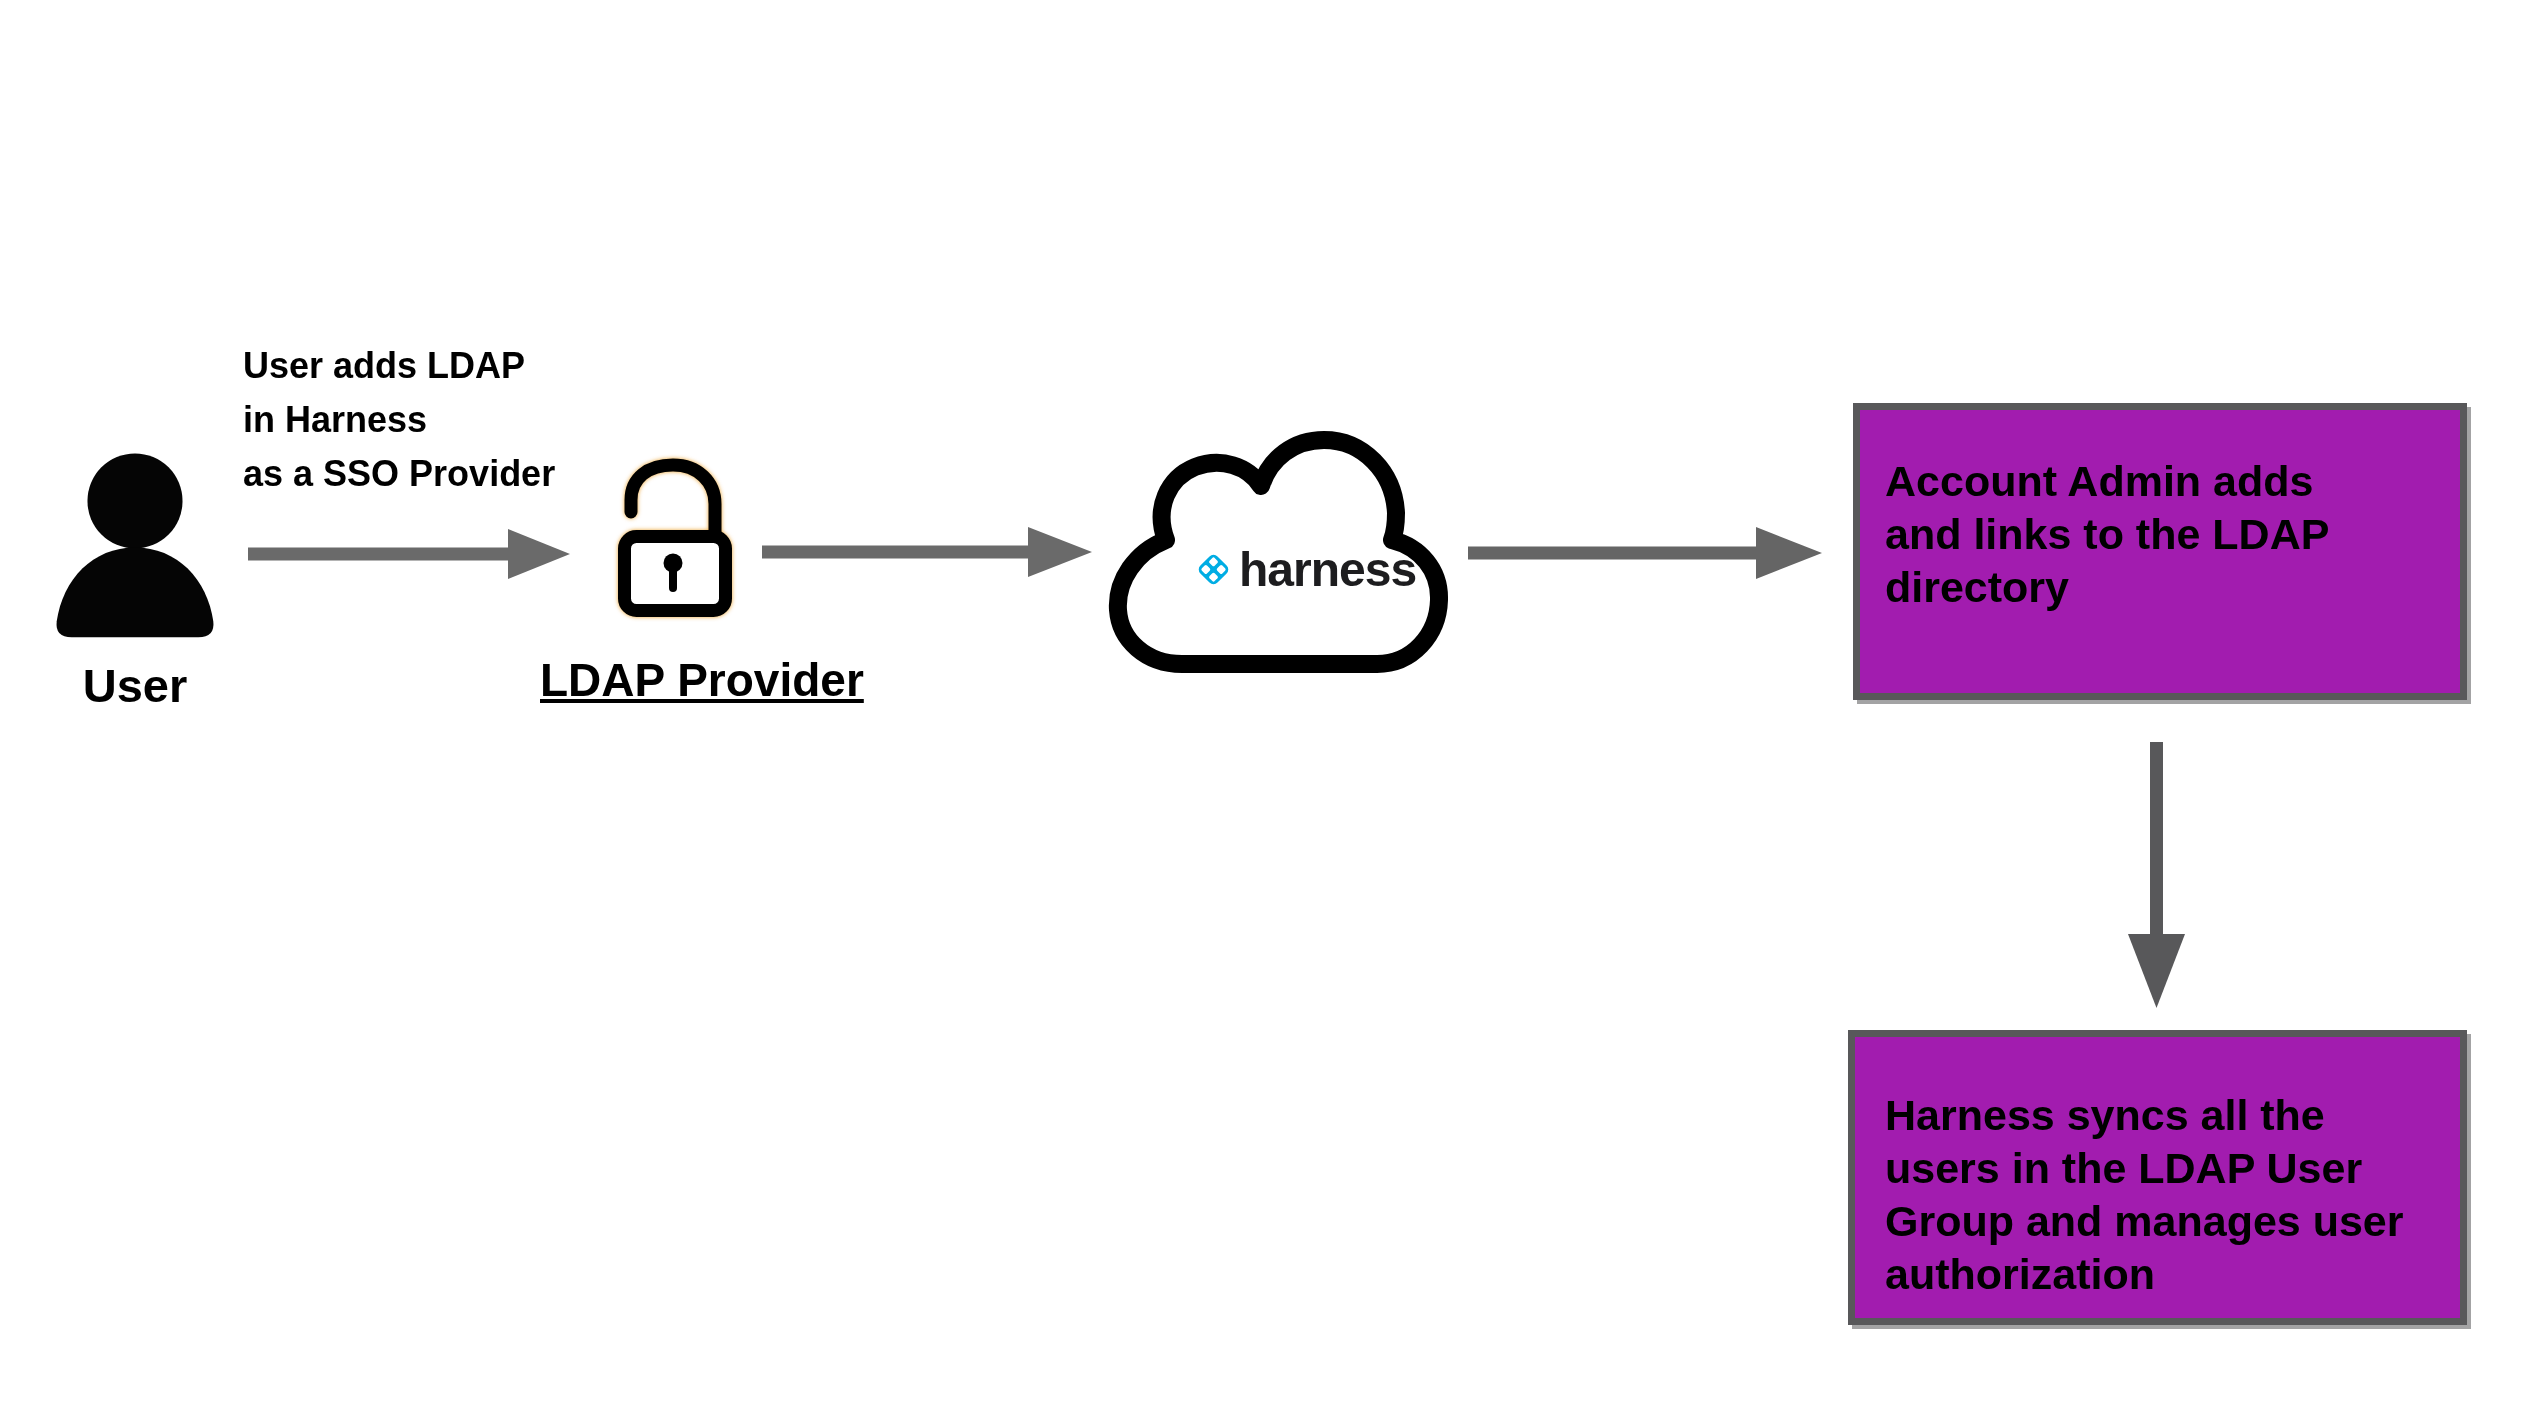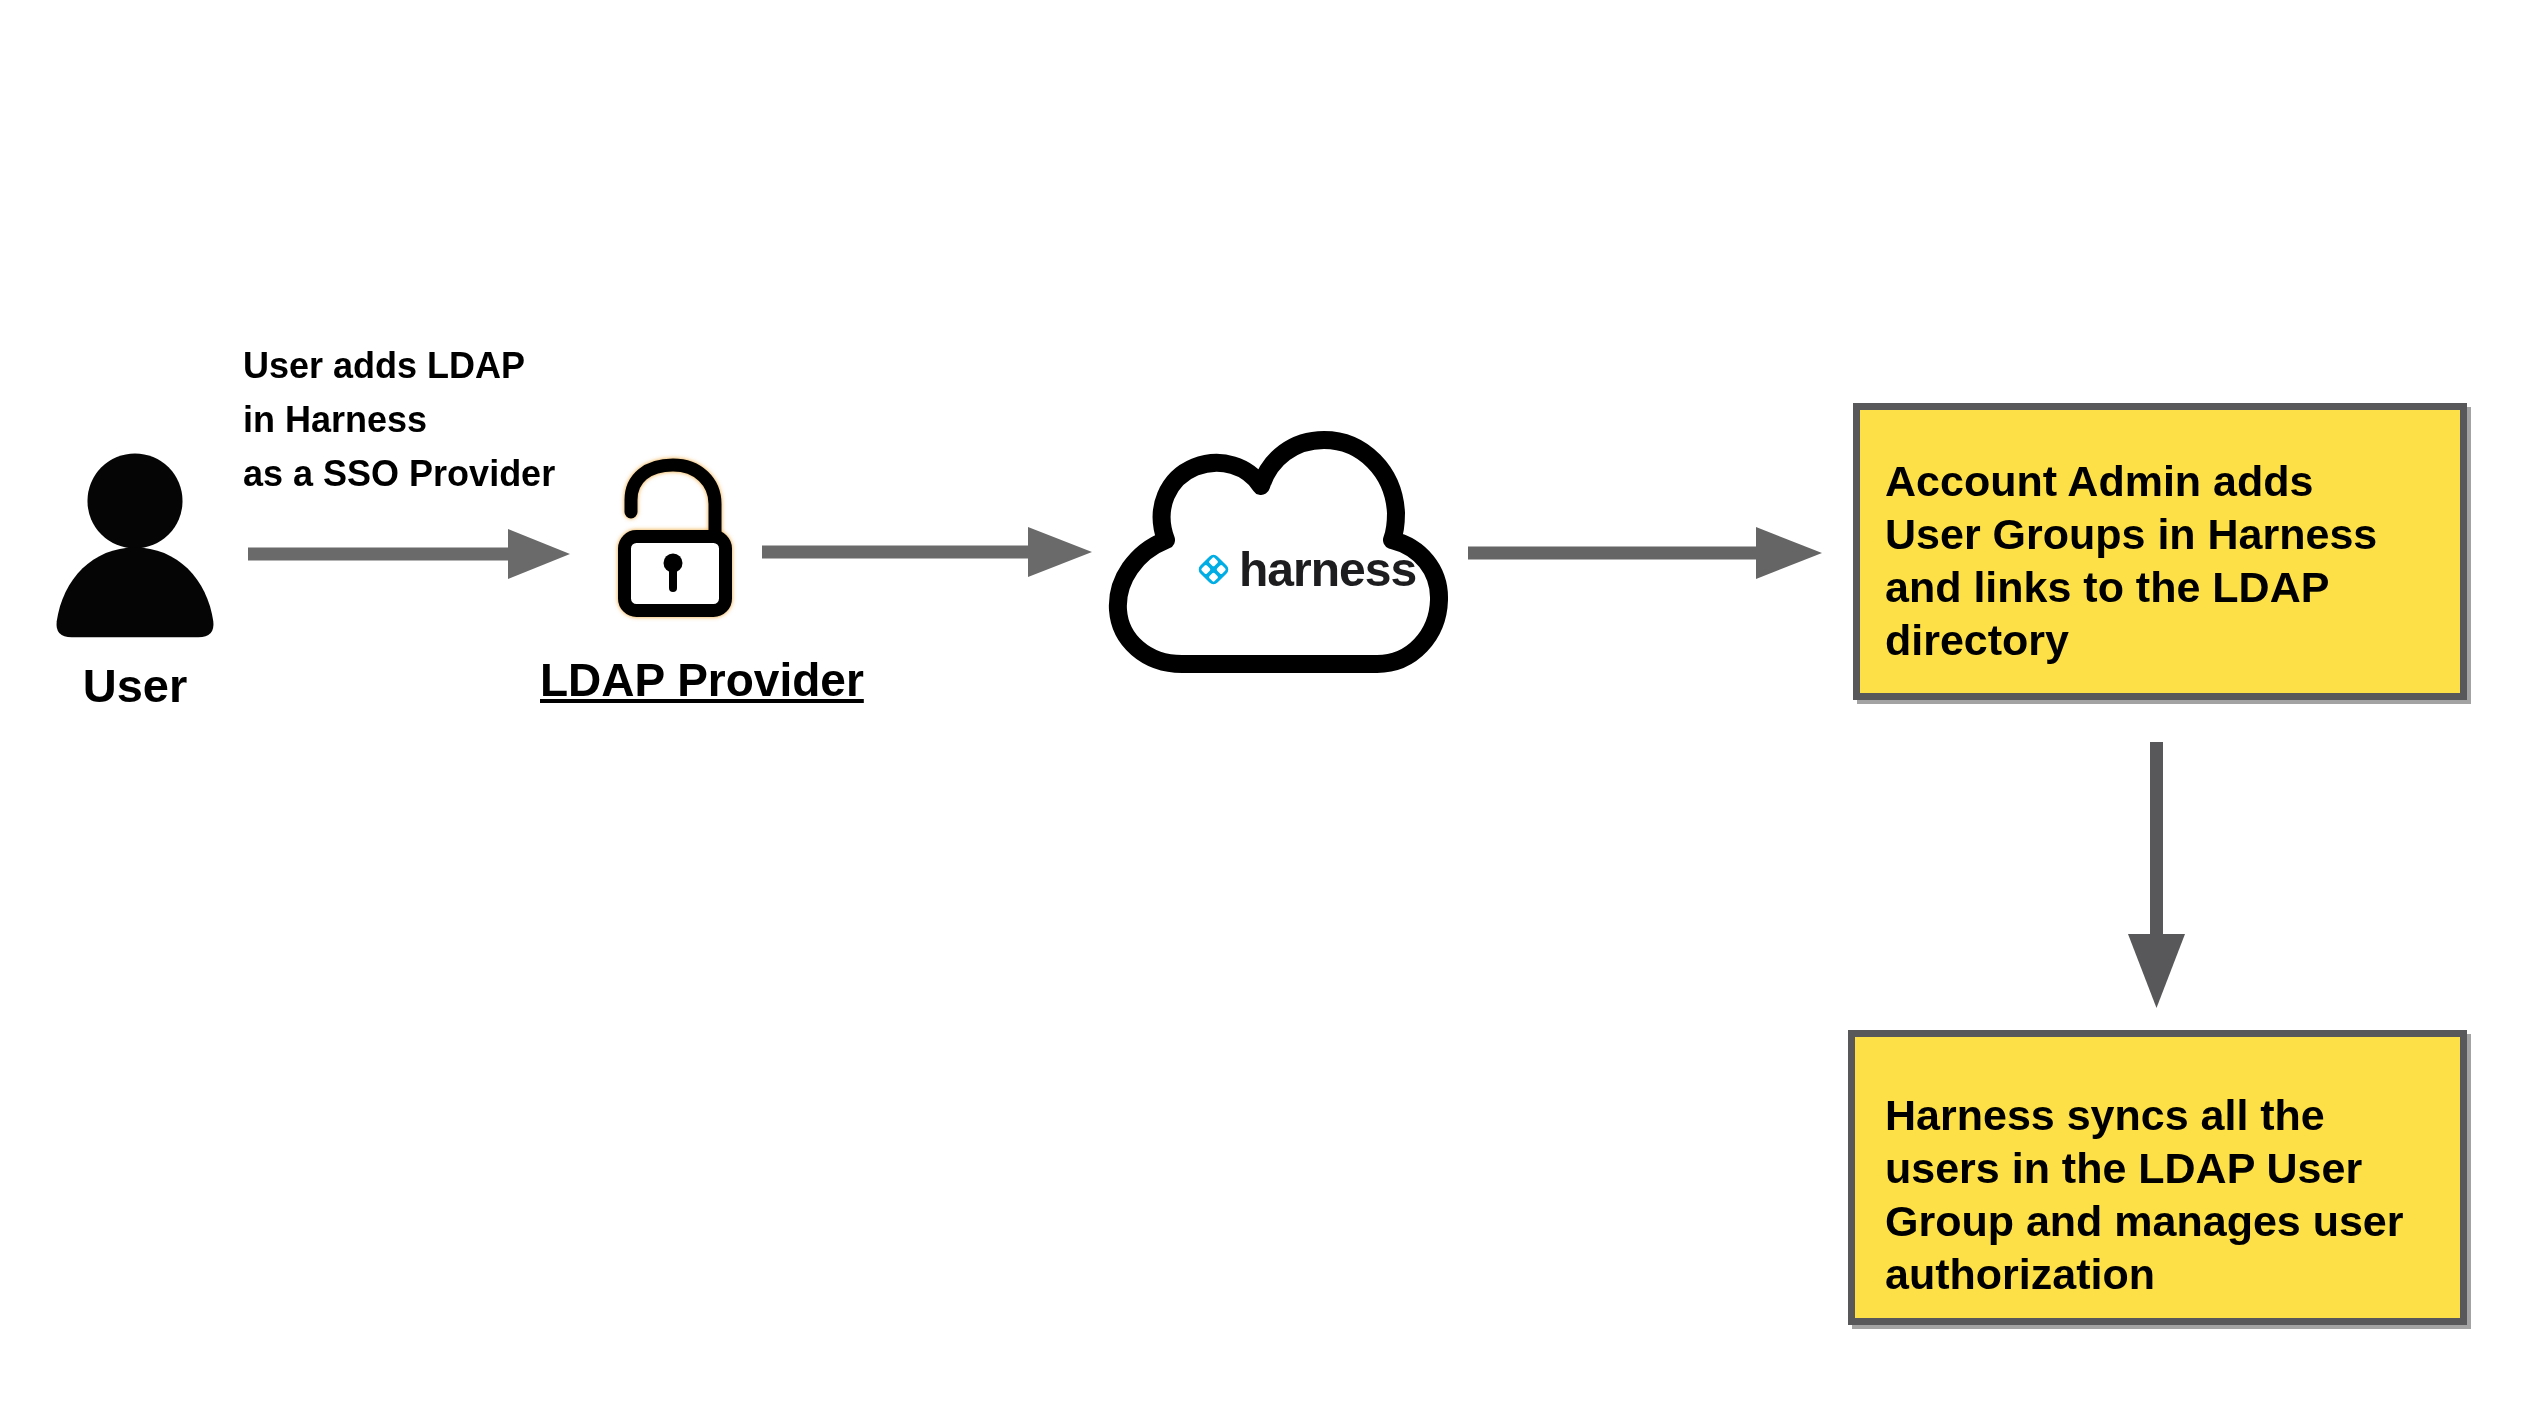--- a/index.html
+++ b/index.html
@@ -21,21 +21,21 @@
   .logo-mark{width:41px;height:41px;}
   .wordmark{font-size:48px;font-weight:bold;letter-spacing:-1px;color:#1d1d1f;line-height:41px;}
   
   .arrow{overflow:visible;}
   .a1{left:248px;top:529px;width:322px;height:50px;}
   .a2{left:762px;top:527px;width:330px;height:50px;}
   .a3{left:1468px;top:527px;width:354px;height:52px;}
   .a4{left:2128px;top:742px;width:57px;height:266px;}
   
   .pbox{
-    box-sizing:border-box;background:#fde047;border:7px solid #58585a;
+    box-sizing:border-box;background:#a21caf;border:7px solid #58585a;
     box-shadow:4px 4px 0 rgba(88,88,90,0.55);
     font-size:43px;line-height:53px;font-weight:bold;color:#000;
   }
   .box-admin{left:1853px;top:403px;width:614px;height:297px;padding:45px 14px 0 25px;}
   .box-sync{left:1848px;top:1030px;width:619px;height:295px;padding:52px 31px 0 30px;}
 </style>
 </head>
 <body>
 
 <div class="canvas">
@@ -96,21 +96,20 @@
     <span class="wordmark">harness</span>
   </div>
 
   <svg class="abs arrow a3" viewBox="0 0 354 52" aria-hidden="true">
     <rect x="0" y="19.5" width="294" height="13" fill="#656565"></rect>
     <polygon points="288,0 354,26 288,52" fill="#656565"></polygon>
   </svg>
 
   <div class="abs pbox box-admin">
     <div>Account Admin adds</div>
-    <div>User Groups in Harness</div>
     <div>and links to the LDAP</div>
     <div>directory</div>
   </div>
 
   <svg class="abs arrow a4" viewBox="0 0 57 266" aria-hidden="true">
     <rect x="22" y="0" width="13" height="198" fill="#58585a"></rect>
     <polygon points="0,192 57,192 28.5,266" fill="#58585a"></polygon>
   </svg>
 
   <div class="abs pbox box-sync">

